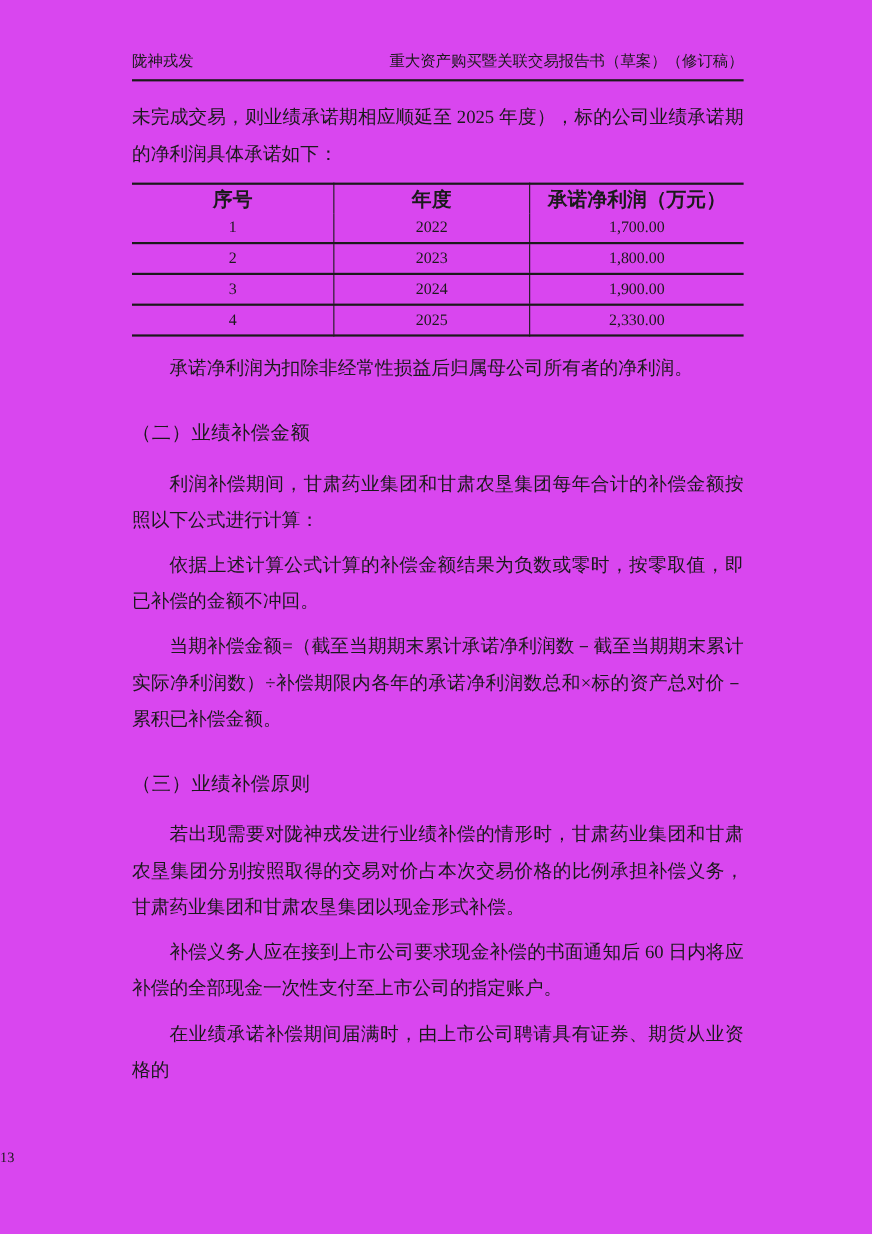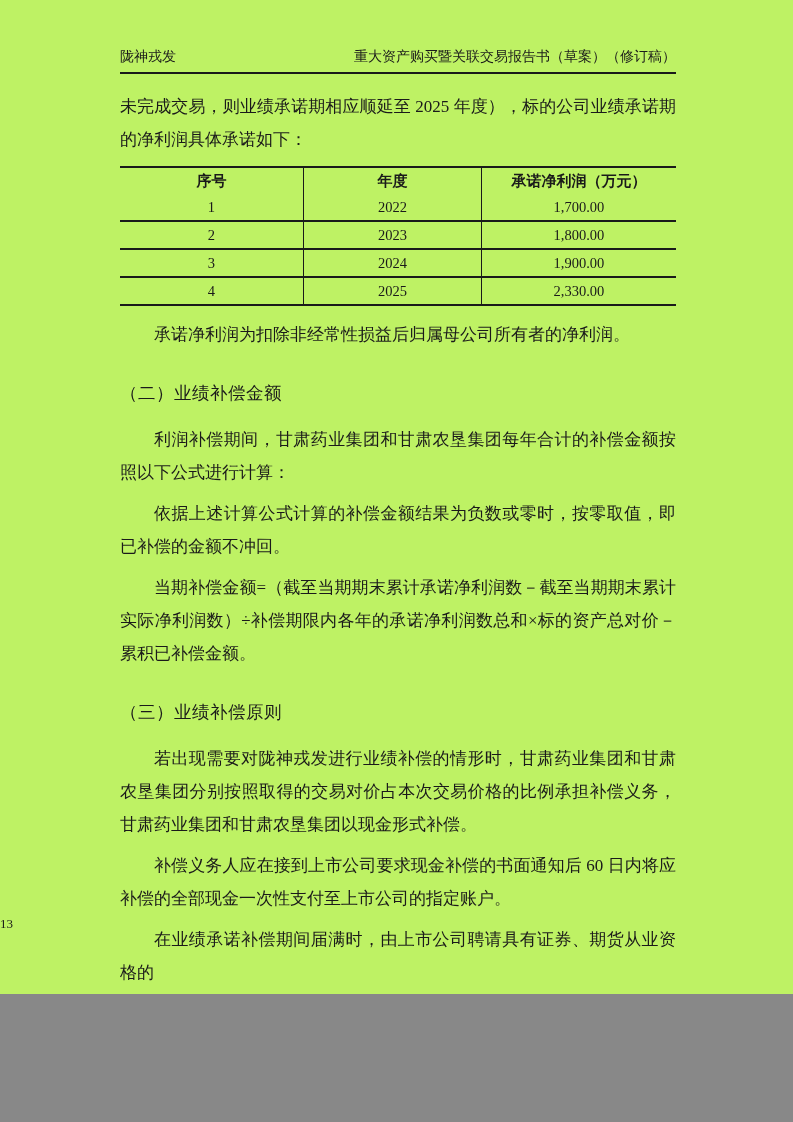--- a/index.html
+++ b/index.html
@@ -1,21 +1,21 @@
 <!DOCTYPE html>
 <html lang="zh"><head>
 <meta charset="utf-8">
 <style>
   html, body { margin: 0; padding: 0; background: #888; }
   .page {
     position: relative;
     width: 793px;
-    height: 994px;
+    height: 1122px;
     margin: 0 auto;
-    background: #bef264;
+    background: #d946ef;
     color: #1a1a1a;
     font-family: "Liberation Serif", "DejaVu Serif", serif;
     box-sizing: border-box;
     overflow: hidden;
   }
   .content {
     position: absolute;
     left: 120px;
     right: 117px;
     top: 0;
@@ -57,21 +57,21 @@
   }
   table.commit-table th, table.commit-table td {
     text-align: center;
     padding: 2px 4px;
     height: 22px;
     line-height: 20px;
   }
   table.commit-table th {
     font-family: "Liberation Sans", "DejaVu Sans", sans-serif;
     font-weight: 700;
-    font-size: 15px;
+    font-size: 18px;
   }
   table.commit-table tr { border-bottom: 2px solid #1a1a1a; }
   table.commit-table tr:last-child { border-bottom: none; }
   table.commit-table th.col-1, table.commit-table td.col-1 { width: 33%; }
   table.commit-table th.col-2, table.commit-table td.col-2 { width: 32%; border-left: 1.5px solid #1a1a1a; border-right: 1.5px solid #1a1a1a; }
   table.commit-table th.col-3, table.commit-table td.col-3 { width: 35%; }
   .page-footer {
     position: absolute;
     left: 0;
     right: 0;

